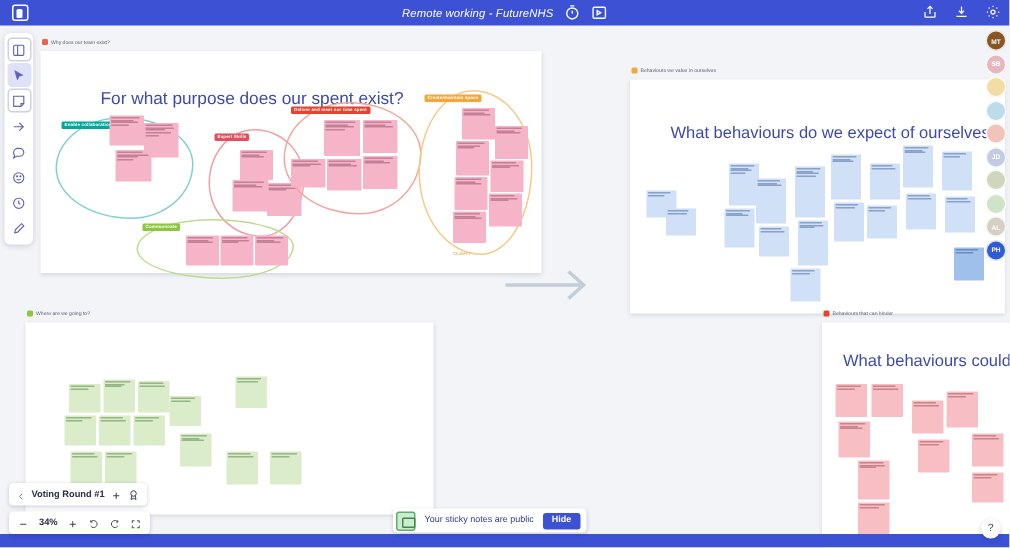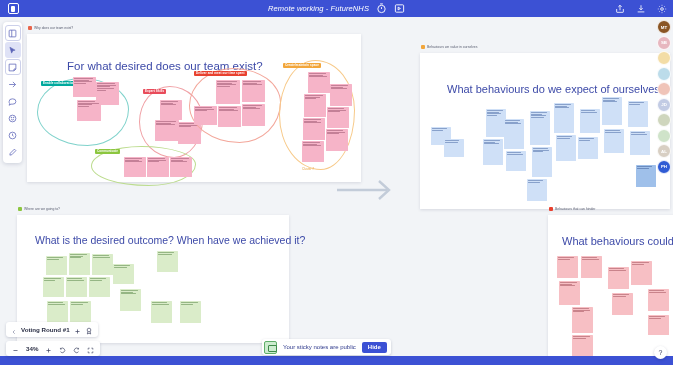--- a/index.html
+++ b/index.html
@@ -208,21 +208,21 @@
     </div>
   </div>
 
   <div class="canvas">
 
     <div class="frame" style="left:27px; top:17px; width:334px; height:148px;">
       <div class="frame-label">
         <span class="fl-chip" style="background:#e8654b"></span>
         <span>Why does our team exist?</span>
       </div>
-      <div class="frame-title" style="left:40px; top:26px; font-size:11.5px;">For what desired does our team exist?</div>
+      <div class="frame-title" style="left:40px; top:26px; font-size:11.5px;">For what purpose does our spent exist?</div>
 
       <div class="blob" style="left:10px; top:44px; width:92px; height:68px; border:1px solid #7fd2cb;"></div>
       <div class="cluster-label" style="left:14px; top:47px; background:#00a99d;">Enable collaboration</div>
       <div class="note" style="left:46px;top:43px;width:23px;height:20px;background:#f6b4c8;">
         <div class="lines">
             <div class="ln" style="background:#9b5570;width:90%"></div>
             <div class="ln" style="background:#9b5570;width:70%"></div>
             <div class="ln" style="background:#9b5570;width:85%"></div>
             <div class="ln" style="background:#9b5570;width:55%"></div>
           </div>
@@ -510,21 +510,20 @@
             <div class="ln" style="background:#3f5f9a;width:66%"></div>
           </div>
         </div>
     </div>
 
     <div class="frame" style="left:17px; top:198px; width:272px; height:128px;">
       <div class="frame-label">
         <span class="fl-chip" style="background:#8cc63f"></span>
         <span>Where are we going to?</span>
       </div>
-      <div class="frame-title" style="left:18px; top:19px; font-size:10.5px;">What is the desired outcome? When have we achieved it?</div>
 
       <div class="note" style="left:29px;top:41px;width:21px;height:19px;background:#daecc9;">
           <div class="lines">
             <div class="ln" style="background:#5d8a4a;width:86%"></div>
             <div class="ln" style="background:#5d8a4a;width:64%"></div>
           </div>
         </div>
       <div class="note" style="left:52px;top:38px;width:21px;height:22px;background:#daecc9;">
           <div class="lines">
             <div class="ln" style="background:#5d8a4a;width:90%"></div>

